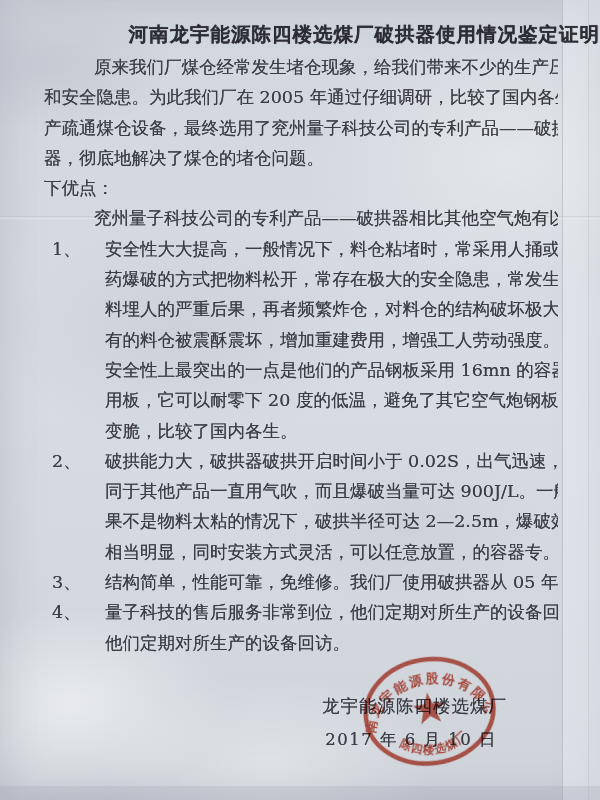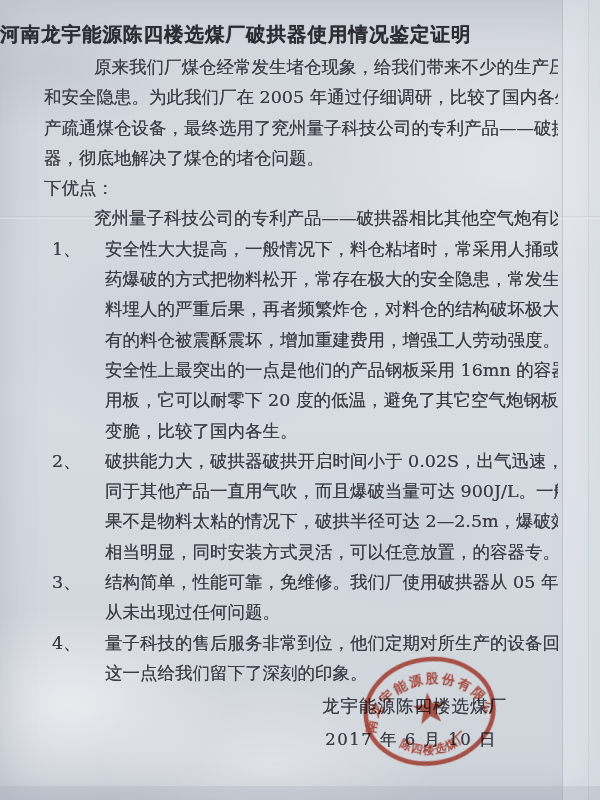--- a/index.html
+++ b/index.html
@@ -22,21 +22,21 @@
   }
   .edge-strip{position:absolute;right:0;top:0;bottom:0;width:37px;
     background:rgba(236,239,243,.45);
     border-left:1px solid rgba(130,138,152,.35);}
   .edge-line-2{position:absolute;right:11px;top:0;bottom:0;width:1px;background:rgba(140,148,162,.18);}
   .crease{position:absolute;left:0;right:0;top:216px;height:3px;
     background:linear-gradient(180deg,rgba(140,148,162,.22),rgba(255,255,255,.40));}
   .bottom-band{position:absolute;left:0;right:0;bottom:0;height:14px;background:rgba(148,156,170,.20);}
   .title{
     position:absolute;top:21px;left:0;width:100%;
-    text-align:left;font-size:19.5px;font-weight:700;
+    text-align:right;font-size:19.5px;font-weight:700;
     letter-spacing:1px;color:#2c2d34;
     text-shadow:0 0 .7px rgba(44,45,52,.85);
   }
   .body{position:absolute;left:44px;top:52px;width:514px;font-size:17.5px;}
   .line{
     height:30.3px;line-height:30.3px;white-space:nowrap;
     text-align:justify;text-align-last:justify;text-justify:inter-character;
     text-shadow:0 0 .6px rgba(55,56,66,.75);
     overflow:hidden;
   }
@@ -110,29 +110,28 @@
         <div class="line">同于其他产品一直用气吹，而且爆破当量可达 900J/L。一般如</div>
         <div class="line">果不是物料太粘的情况下，破拱半径可达 2—2.5m，爆破效果</div>
         <div class="line last">相当明显，同时安装方式灵活，可以任意放置，的容器专。</div>
       </div>
     </div>
 
     <div class="list-item">
       <span class="num">3、</span>
       <div class="item-lines">
         <div class="line">结构简单，性能可靠，免维修。我们厂使用破拱器从 05 年至今</div>
-        <div class="line last">从未出现过任何问题。</div>
       </div>
     </div>
 
     <div class="list-item">
       <span class="num">4、</span>
       <div class="item-lines">
         <div class="line">量子科技的售后服务非常到位，他们定期对所生产的设备回访，</div>
-        <div class="line last">这一点给我们留下了深刻的印象。</div>
+        <div class="line last">他们定期对所生产的设备回访。</div>
       </div>
     </div>
 
   </div>
 
   <div class="signature">龙宇能源陈四楼选煤厂</div>
   <div class="date">2017 年 6 月 10 日</div>
 
   <div class="stamp">
     <svg viewBox="0 0 152 130" xmlns="http://www.w3.org/2000/svg">

